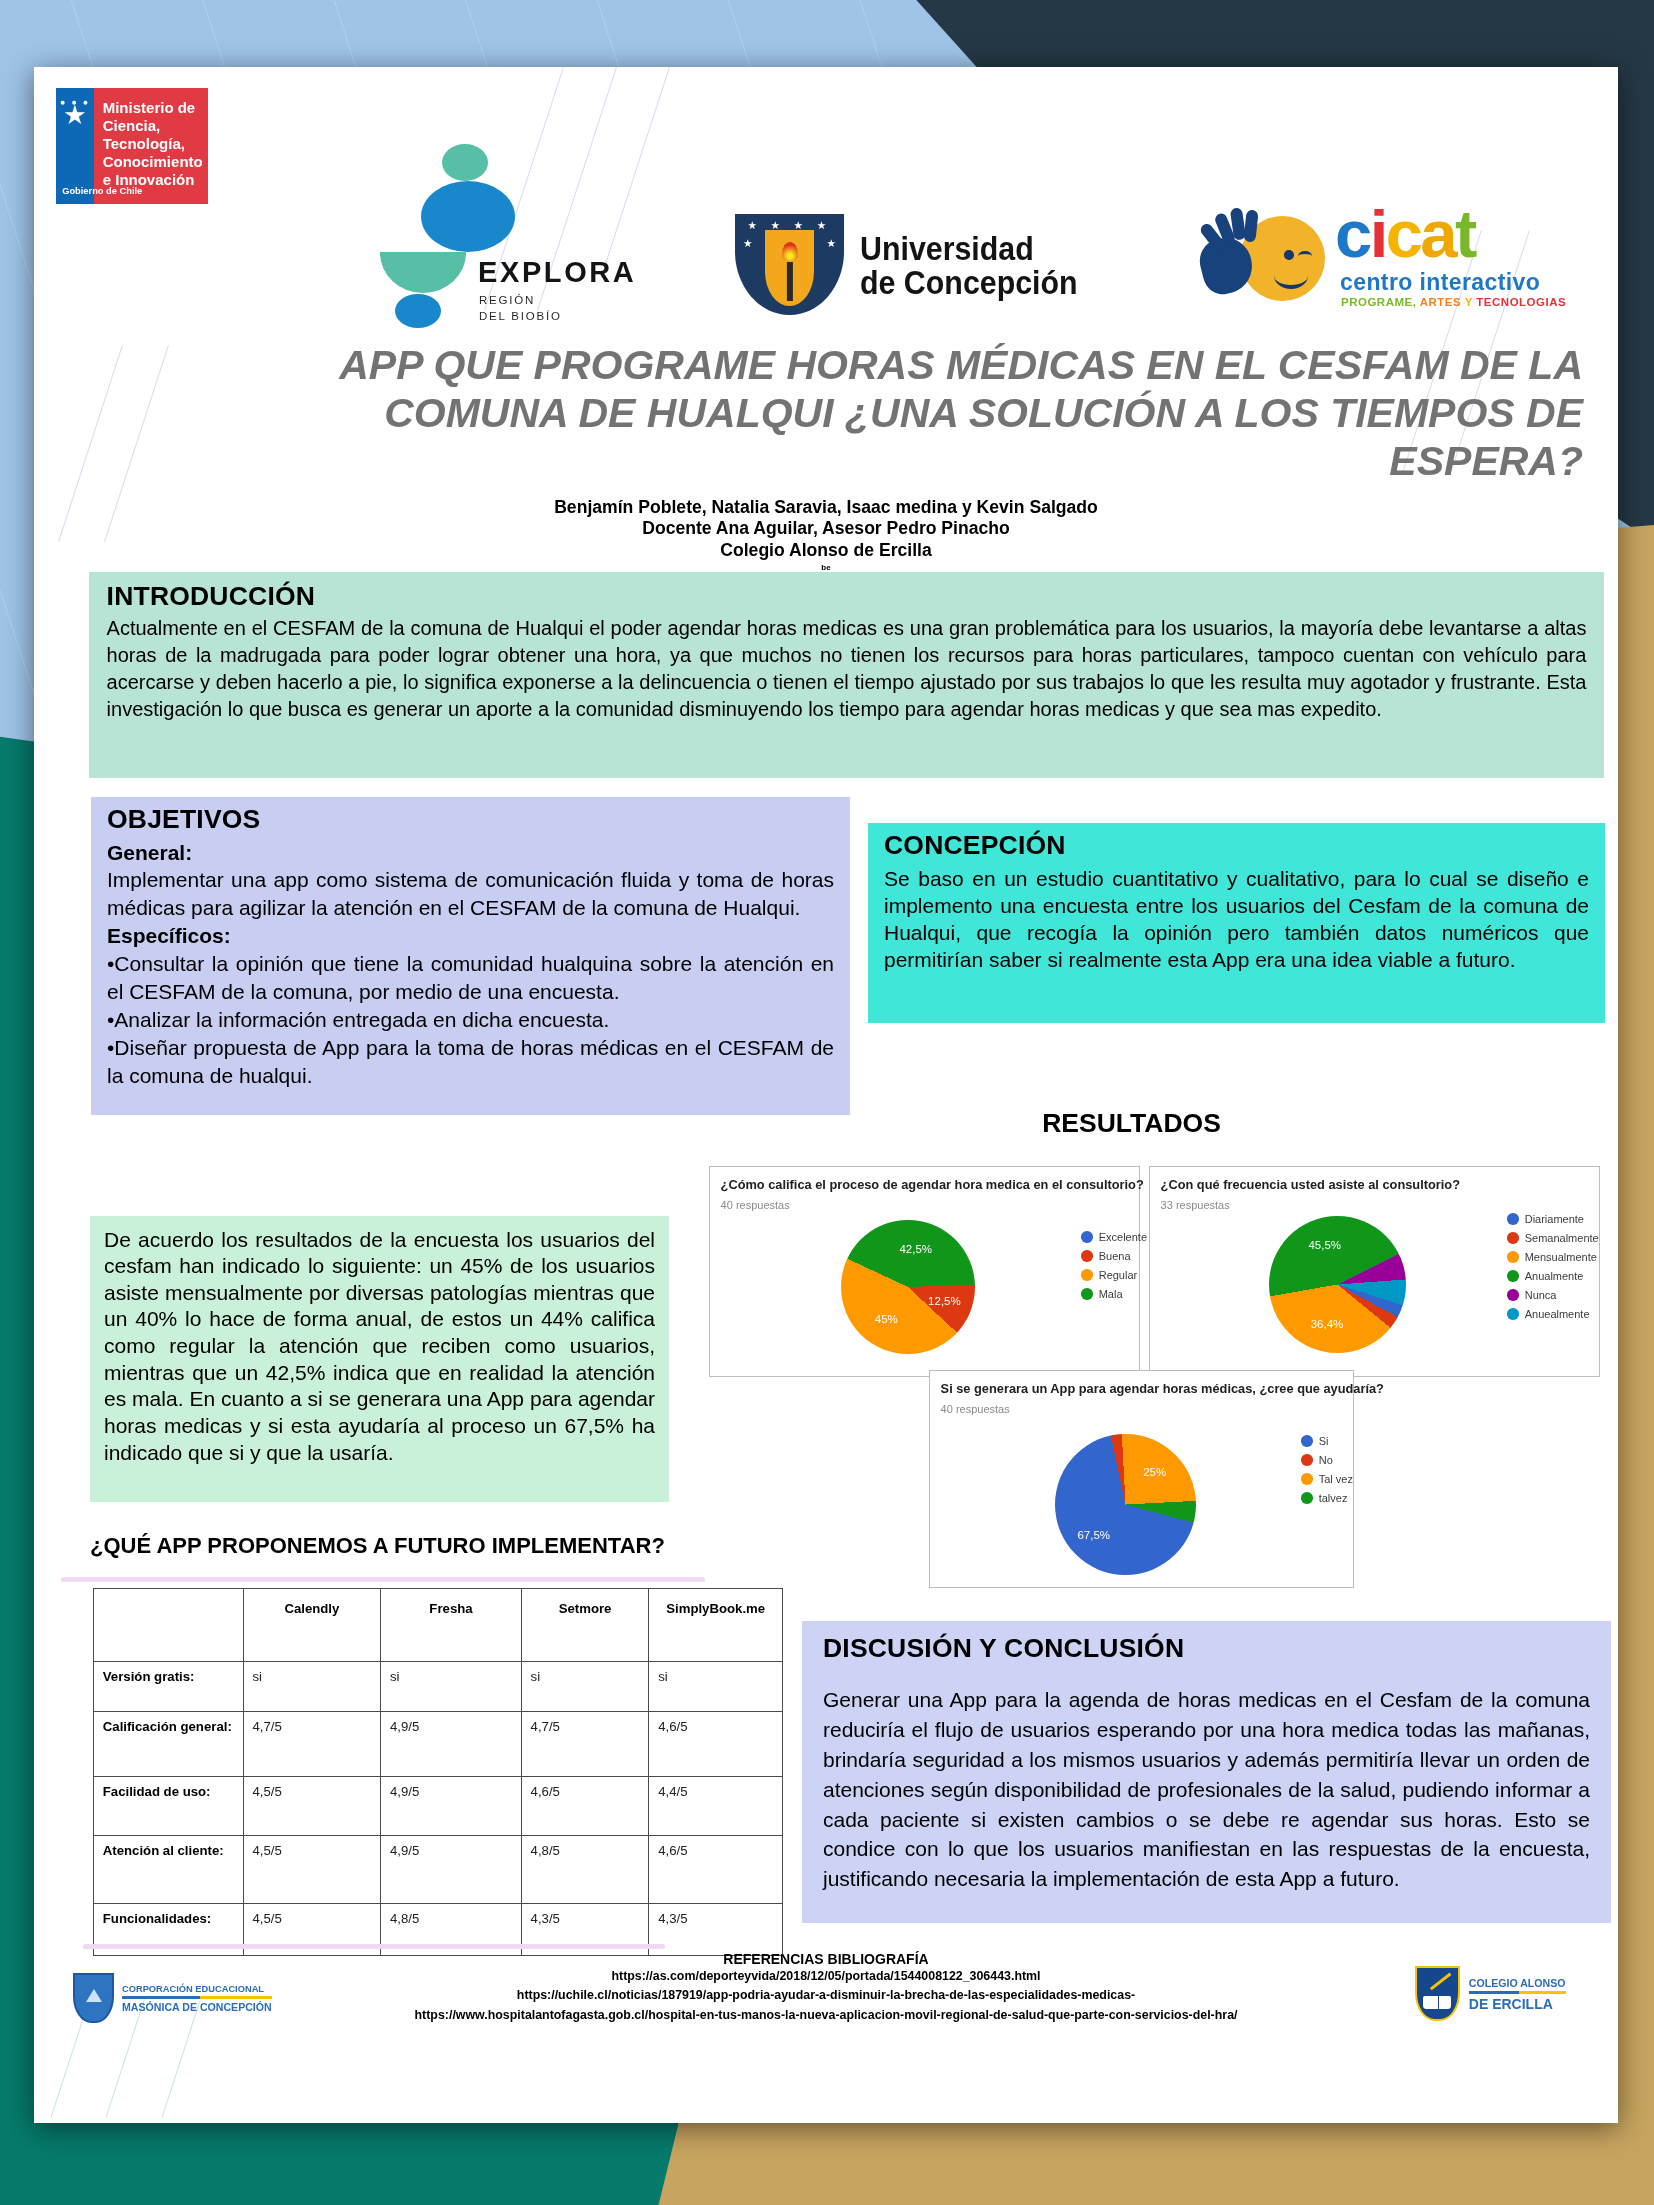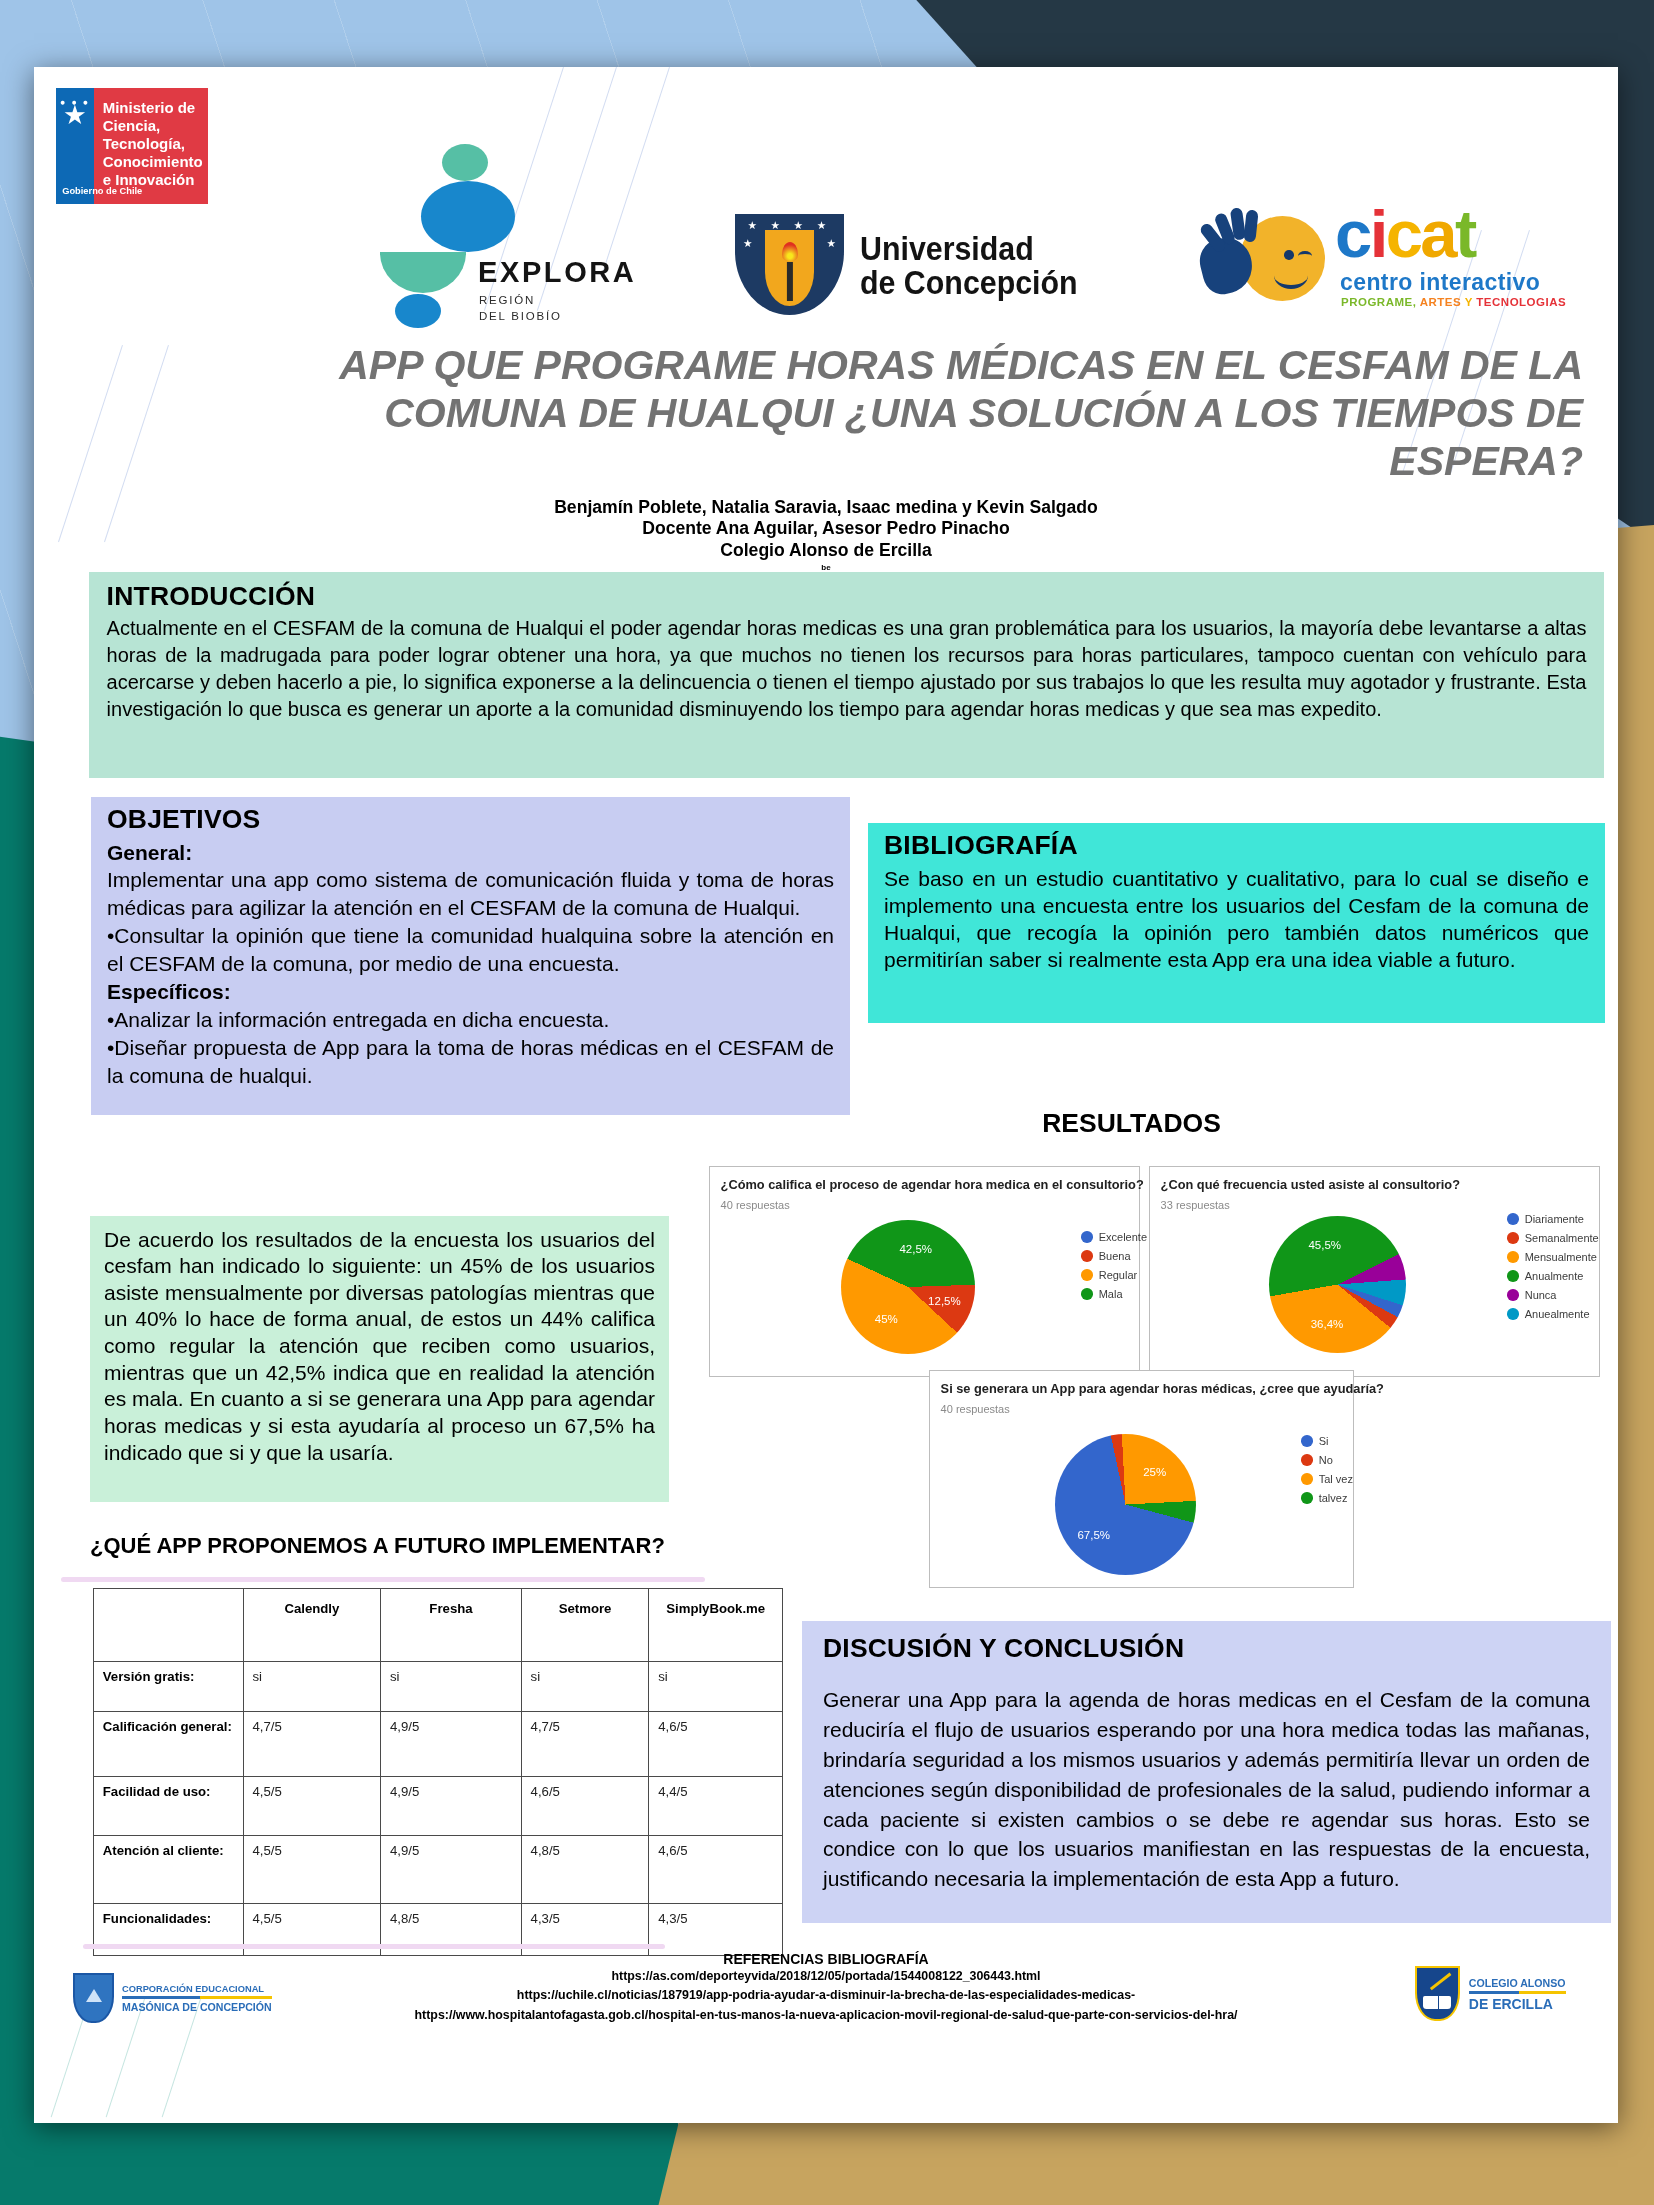--- a/index.html
+++ b/index.html
@@ -217,29 +217,29 @@
   <div class="abs sec box-intro">
     <h2>INTRODUCCIÓN</h2>
     <p>Actualmente en el CESFAM de la comuna de Hualqui el poder agendar horas medicas es una gran problemática para los usuarios, la mayoría debe levantarse a altas horas de la madrugada para poder lograr obtener una hora, ya que muchos no tienen los recursos para horas particulares, tampoco cuentan con vehículo para acercarse y deben hacerlo a pie, lo significa exponerse a la delincuencia o tienen el tiempo ajustado por sus trabajos lo que les resulta muy agotador y frustrante. Esta investigación lo que busca es generar un aporte a la comunidad disminuyendo los tiempo para agendar horas medicas y que sea mas expedito.</p>
   </div>
 
   <div class="abs sec box-objetivos">
     <h2>OBJETIVOS</h2>
     <div id="objetivos-items">
         <div class="obj-line obj-bold">General:</div>
         <div class="obj-line">Implementar una app como sistema de comunicación fluida y toma de horas médicas para agilizar la atención en el CESFAM de la comuna de Hualqui.</div>
+        <div class="obj-line obj-bold">Específicos:</div>
         <div class="obj-line">•Consultar la opinión que tiene la comunidad hualquina sobre la atención en el CESFAM de la comuna, por medio de una encuesta.</div>
-        <div class="obj-line obj-bold">Específicos:</div>
         <div class="obj-line">•Analizar la información entregada en dicha encuesta.</div>
         <div class="obj-line">•Diseñar propuesta de App para la toma de horas médicas en el CESFAM de la comuna de hualqui.</div>
       </div>
   </div>
 
   <div class="abs sec box-metodologia">
-    <h2>BIBLIOGRAFÍA</h2>
+    <h2>CONCEPCIÓN</h2>
     <p>Se baso en un estudio cuantitativo y cualitativo, para lo cual se diseño e implemento una encuesta entre los usuarios del Cesfam de la comuna de Hualqui, que recogía la opinión pero también datos numéricos que permitirían saber si realmente esta App era una idea viable a futuro.</p>
   </div>
 
   <div class="abs resultados-heading">RESULTADOS</div>
 
   <div class="abs chart-panel chart-1">
     <div class="chart-title">¿Cómo califica el proceso de agendar hora medica en el consultorio?</div>
     <div class="chart-resp">40 respuestas</div>
     <div class="pie pie-1" style="background: conic-gradient(from 295deg, rgb(16, 150, 24) 0deg, rgb(16, 150, 24) 153deg, rgb(220, 57, 18) 153deg, rgb(220, 57, 18) 198deg, rgb(255, 153, 0) 198deg, rgb(255, 153, 0) 360deg);">
         <span class="pie-label" style="left: 55.7817%; top: 21.5822%;">42,5%</span>

